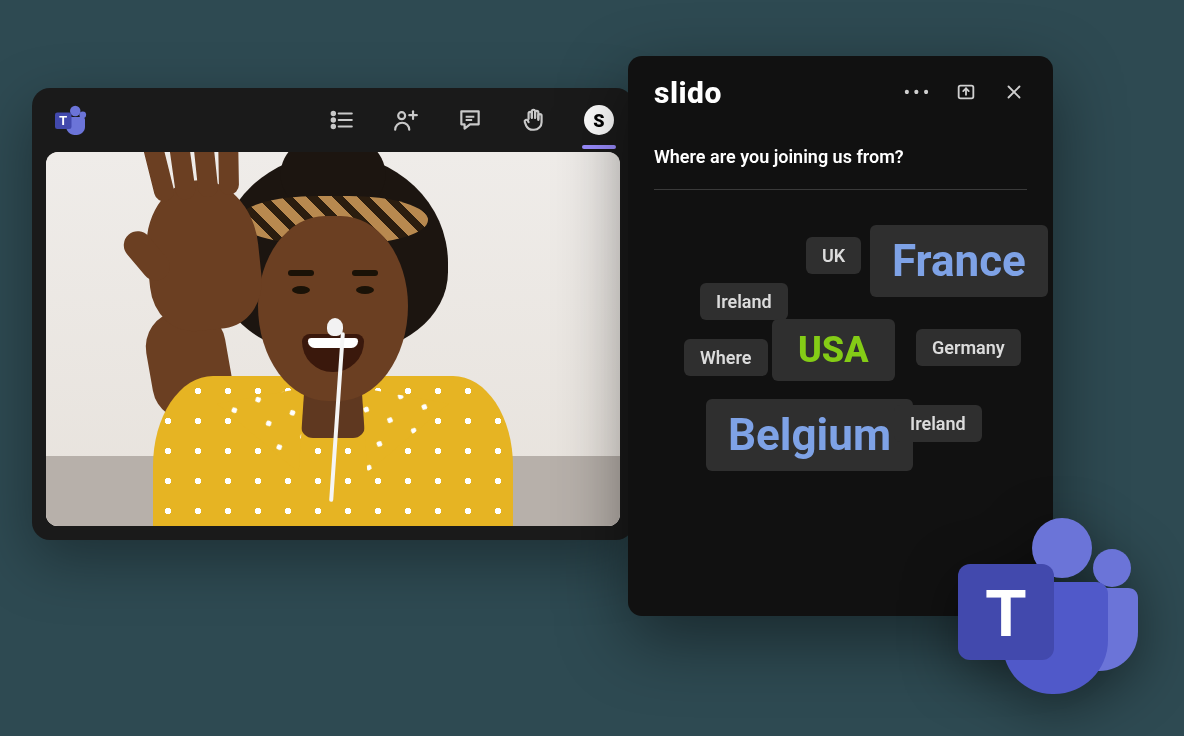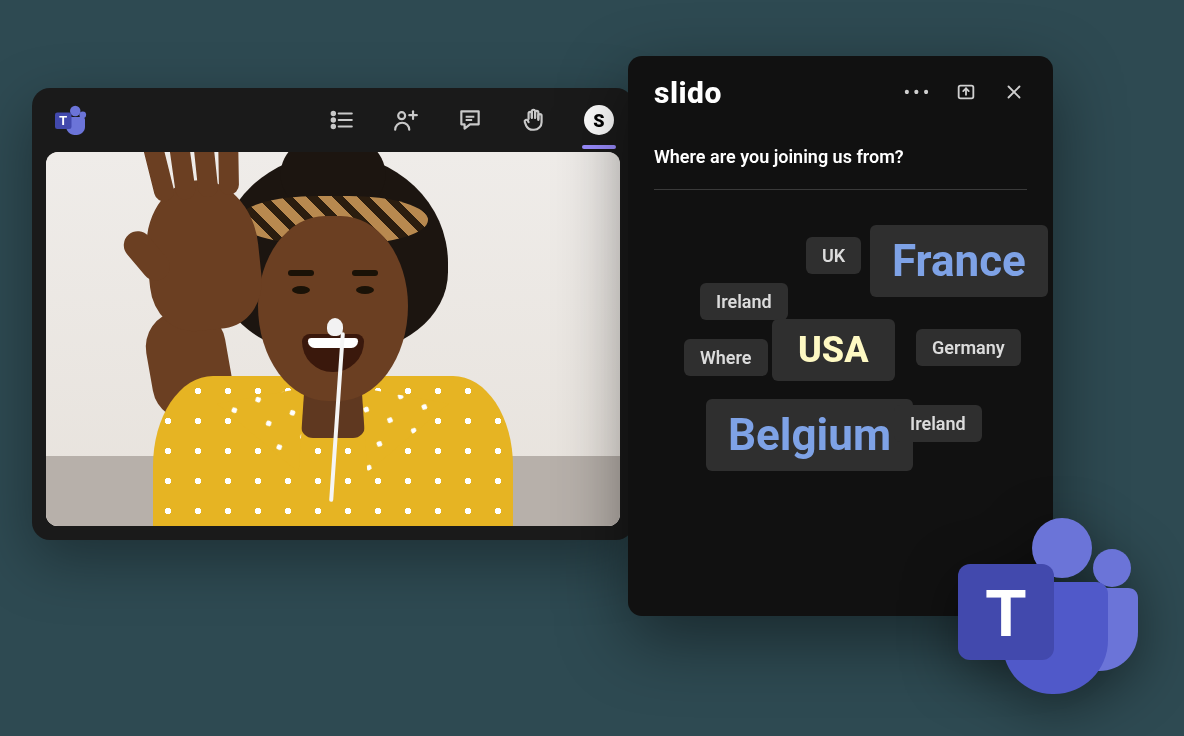--- a/index.html
+++ b/index.html
@@ -109,21 +109,21 @@
   .hdr-icon svg{width:22px;height:22px;}
   .dots{font-size:20px;letter-spacing:3px;color:#cfcfcf;cursor:pointer;}
 
   .question{font-size:18px;font-weight:600;margin-top:18px;color:#fff;}
   .divider{height:1px;background:#3a3a3a;margin-top:22px;}
 
   .cloud{position:relative;margin-top:41px;height:300px;}
   .chip{position:absolute;background:#2f2f2f;border-radius:6px;padding:8px 16px;font-weight:600;display:flex;align-items:center;justify-content:center;}
   .chip.sm{font-size:18px;color:#dcdcdc;}
   .chip.lg{font-size:44px;font-weight:700;color:#7ea2e6;}
-  .chip.xl{font-size:36px;font-weight:800;color:#fef9c3;border-radius:6px;}
+  .chip.xl{font-size:36px;font-weight:800;color:#84cc16;border-radius:6px;}
 
   
   .c-uk{top:6px;left:152px;}
   .c-france{top:-6px;left:216px;padding:10px 22px;}
   .c-ireland{top:52px;left:46px;}
   .c-italy{top:108px;left:30px;}
   .c-usa{top:88px;left:118px;padding:10px 26px;}
   .c-germany{top:98px;left:262px;}
   .c-belgium{top:168px;left:52px;padding:10px 22px;}
   .c-slovakia{top:174px;left:240px;}

